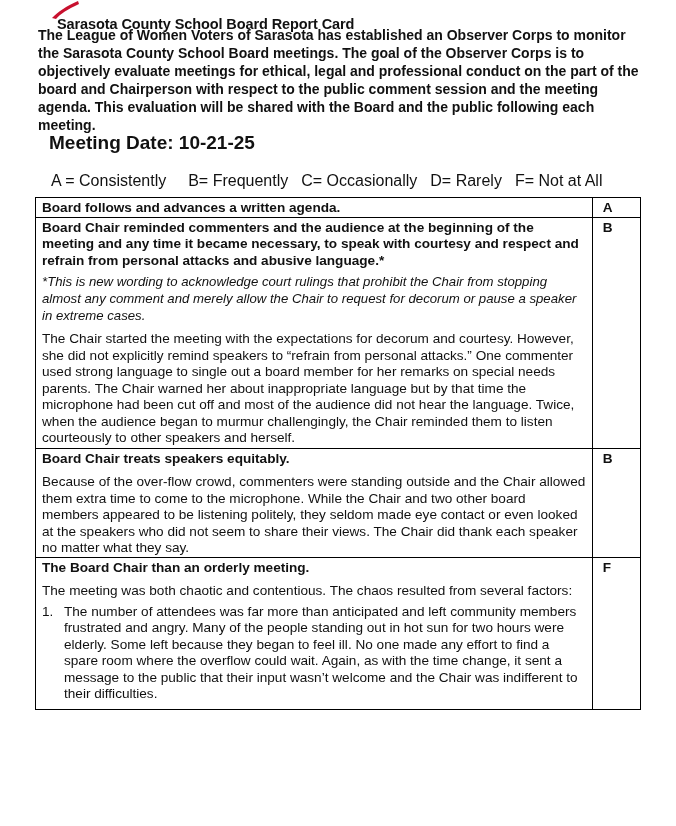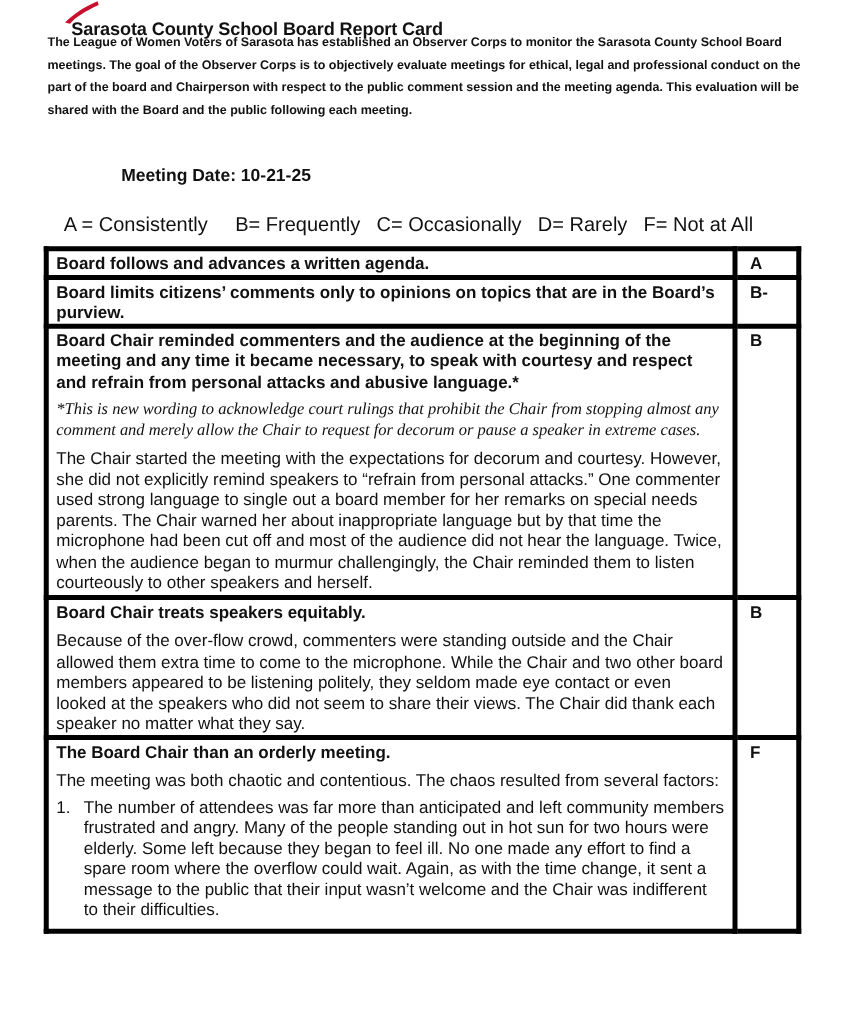--- a/index.html
+++ b/index.html
@@ -7,45 +7,45 @@
     width: 676px; height: 826px; position: relative; overflow: hidden;
     font-family: "Liberation Sans", sans-serif; color: #111;
   }
   .swoosh { position: absolute; left: 50px; top: 0; width: 30px; height: 20px; }
   .title {
     position: absolute; left: 57px; top: 4px;
     font-size: 14.5px; font-weight: bold; letter-spacing: -0.1px; margin-top: 12px;
   }
   .intro {
     position: absolute; left: 38px; top: 26px; width: 610px;
-    font-size: 10px; font-weight: bold; line-height: 18px;
+    font-size: 14px; font-weight: bold; line-height: 18px;
   }
   .meeting-date {
     position: absolute; left: 49px; top: 132px;
-    font-size: 14px; font-weight: bold; margin-left: 48px;
+    font-size: 19px; font-weight: bold;
   }
   .legend {
     position: absolute; left: 43px; top: 154px;
     font-size: 16px; font-weight: normal; white-space: pre;
   }
   .legend span { margin-right: 13px; }
   table.report {
     position: absolute; left: 35px; top: 197px; width: 606px;
     border-collapse: collapse; font-size: 13.6px;
   }
   table.report td {
-    border: 4px solid #000000; vertical-align: top; padding: 0;
+    border: 1px solid #000000; vertical-align: top; padding: 0;
   }
   td.crit { width: 554px; padding: 2px 6px 0 6px !important; }
   td.grade {
     width: 38px; padding: 2px 0 0 10px !important;
     font-weight: bold; font-size: 13.6px;
   }
   .crit-title { font-weight: bold; line-height: 16.5px; }
-  .note { font-style: italic; line-height: 17px; margin-top: 4px; font-size: 13.2px; font-family: Liberation Serif, serif; }
+  .note { font-style: italic; line-height: 17px; margin-top: 4px; font-size: 13.2px; }
   .para { line-height: 16.5px; margin-top: 7px; font-size: 13.6px; }
   .list-item { display: flex; line-height: 16.5px; margin-top: 4px; }
   .list-num { width: 22px; flex: none; }
 </style>
 </head>
 <body>
 
 <svg class="swoosh" viewBox="0 0 30 20">
   <path d="M2 18 C 8 12, 16 6, 28 1 L 29 4 C 18 9, 10 14, 6 19 Z" fill="#c8102e"></path>
 </svg>
@@ -56,26 +56,20 @@
   <span style="margin-right:22px">A = Consistently</span><span>B= Frequently</span><span>C= Occasionally</span><span>D= Rarely</span><span>F= Not at All</span>
 </div>
 
 <table class="report">
   <tbody>
       <tr>
     <td class="crit">
       <div class="crit-title">Board follows and advances a written agenda.</div>
     </td>
     <td class="grade">A</td>
-  </tr>
-  <tr>
-    <td class="crit">
-      <div class="crit-title">Board limits citizens’ comments only to opinions on topics that are in the Board’s purview.</div>
-    </td>
-    <td class="grade">B-</td>
   </tr>
   <tr>
     <td class="crit" style="padding-bottom:1px !important">
       <div class="crit-title">Board Chair reminded commenters and the audience at the beginning of the meeting and any time it became necessary, to speak with courtesy and respect and refrain from personal attacks and abusive language.*</div>
       <div class="note">*This is new wording to acknowledge court rulings that prohibit the Chair from stopping almost any comment and merely allow the Chair to request for decorum or pause a speaker in extreme cases.</div>
       <div class="para">The Chair started the meeting with the expectations for decorum and courtesy. However, she did not explicitly remind speakers to “refrain from personal attacks.”  One commenter used strong language to single out a board member for her remarks on special needs parents. The Chair warned her about inappropriate language but by that time the microphone had been cut off and most of the audience did not hear the language.  Twice, when the audience began to murmur challengingly,  the Chair reminded them to listen courteously to other speakers and herself.</div>
     </td>
     <td class="grade">B</td>
   </tr>
   <tr>

